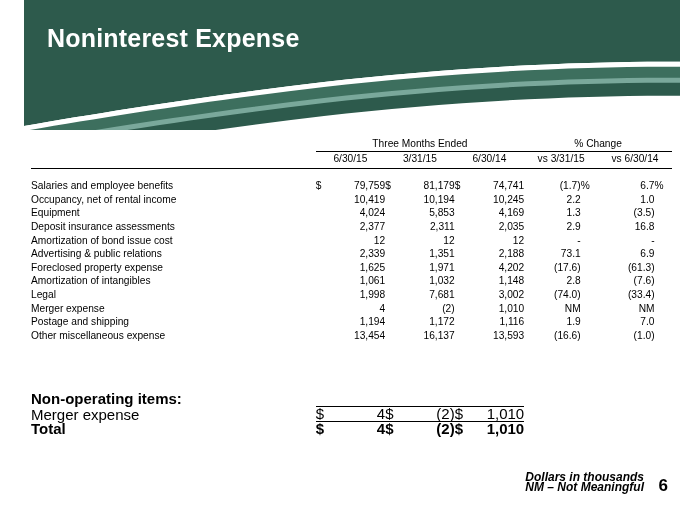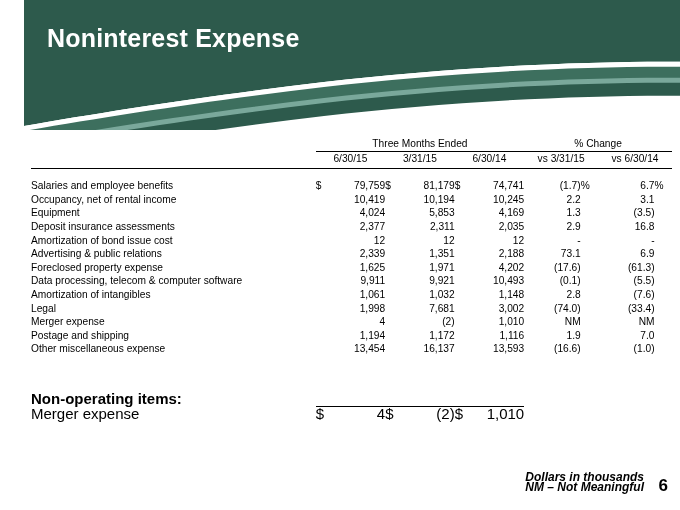--- a/index.html
+++ b/index.html
@@ -198,21 +198,21 @@
     <tr>
       <td>Occupancy, net of rental income</td>
       <td></td>
       <td class="c-num">10,419</td>
       <td></td>
       <td class="c-num">10,194</td>
       <td></td>
       <td class="c-num">10,245</td>
       <td class="c-pct">2.2</td>
       <td class="c-pctsign"></td>
-      <td class="c-pct">3.1</td>
+      <td class="c-pct">1.0</td>
       <td class="c-pctsign"></td>
     </tr>
     <tr>
       <td>Equipment</td>
       <td></td>
       <td class="c-num">4,024</td>
       <td></td>
       <td class="c-num">5,853</td>
       <td></td>
       <td class="c-num">4,169</td>
@@ -264,33 +264,20 @@
       <td>Foreclosed property expense</td>
       <td></td>
       <td class="c-num">1,625</td>
       <td></td>
       <td class="c-num">1,971</td>
       <td></td>
       <td class="c-num">4,202</td>
       <td class="c-pct">(17.6)</td>
       <td class="c-pctsign"></td>
       <td class="c-pct">(61.3)</td>
-      <td class="c-pctsign"></td>
-    </tr>
-    <tr>
-      <td>Data processing, telecom &amp; computer software</td>
-      <td></td>
-      <td class="c-num">9,911</td>
-      <td></td>
-      <td class="c-num">9,921</td>
-      <td></td>
-      <td class="c-num">10,493</td>
-      <td class="c-pct">(0.1)</td>
-      <td class="c-pctsign"></td>
-      <td class="c-pct">(5.5)</td>
       <td class="c-pctsign"></td>
     </tr>
     <tr>
       <td>Amortization of intangibles</td>
       <td></td>
       <td class="c-num">1,061</td>
       <td></td>
       <td class="c-num">1,032</td>
       <td></td>
       <td class="c-num">1,148</td>
@@ -378,20 +365,33 @@
       <td class="c-num rule-top">4</td>
       <td class="rule-top">$</td>
       <td class="c-num rule-top">(2)</td>
       <td class="rule-top">$</td>
       <td class="c-num rule-top">1,010</td>
       <td></td>
       <td></td>
       <td></td>
       <td></td>
     </tr>
+    <tr class="bold">
+      <td class="indent-total">Total</td>
+      <td class="rule-top">$</td>
+      <td class="c-num rule-top">4</td>
+      <td class="rule-top">$</td>
+      <td class="c-num rule-top">(2)</td>
+      <td class="rule-top">$</td>
+      <td class="c-num rule-top">1,010</td>
+      <td></td>
+      <td></td>
+      <td></td>
+      <td></td>
+    </tr>
   </tbody>
 </table>
 
 <div id="footer-note">
   <div>Dollars in thousands</div>
   <div>NM – Not Meaningful</div>
 </div>
 <div id="page-number">6</div>
 
 </body></html>

